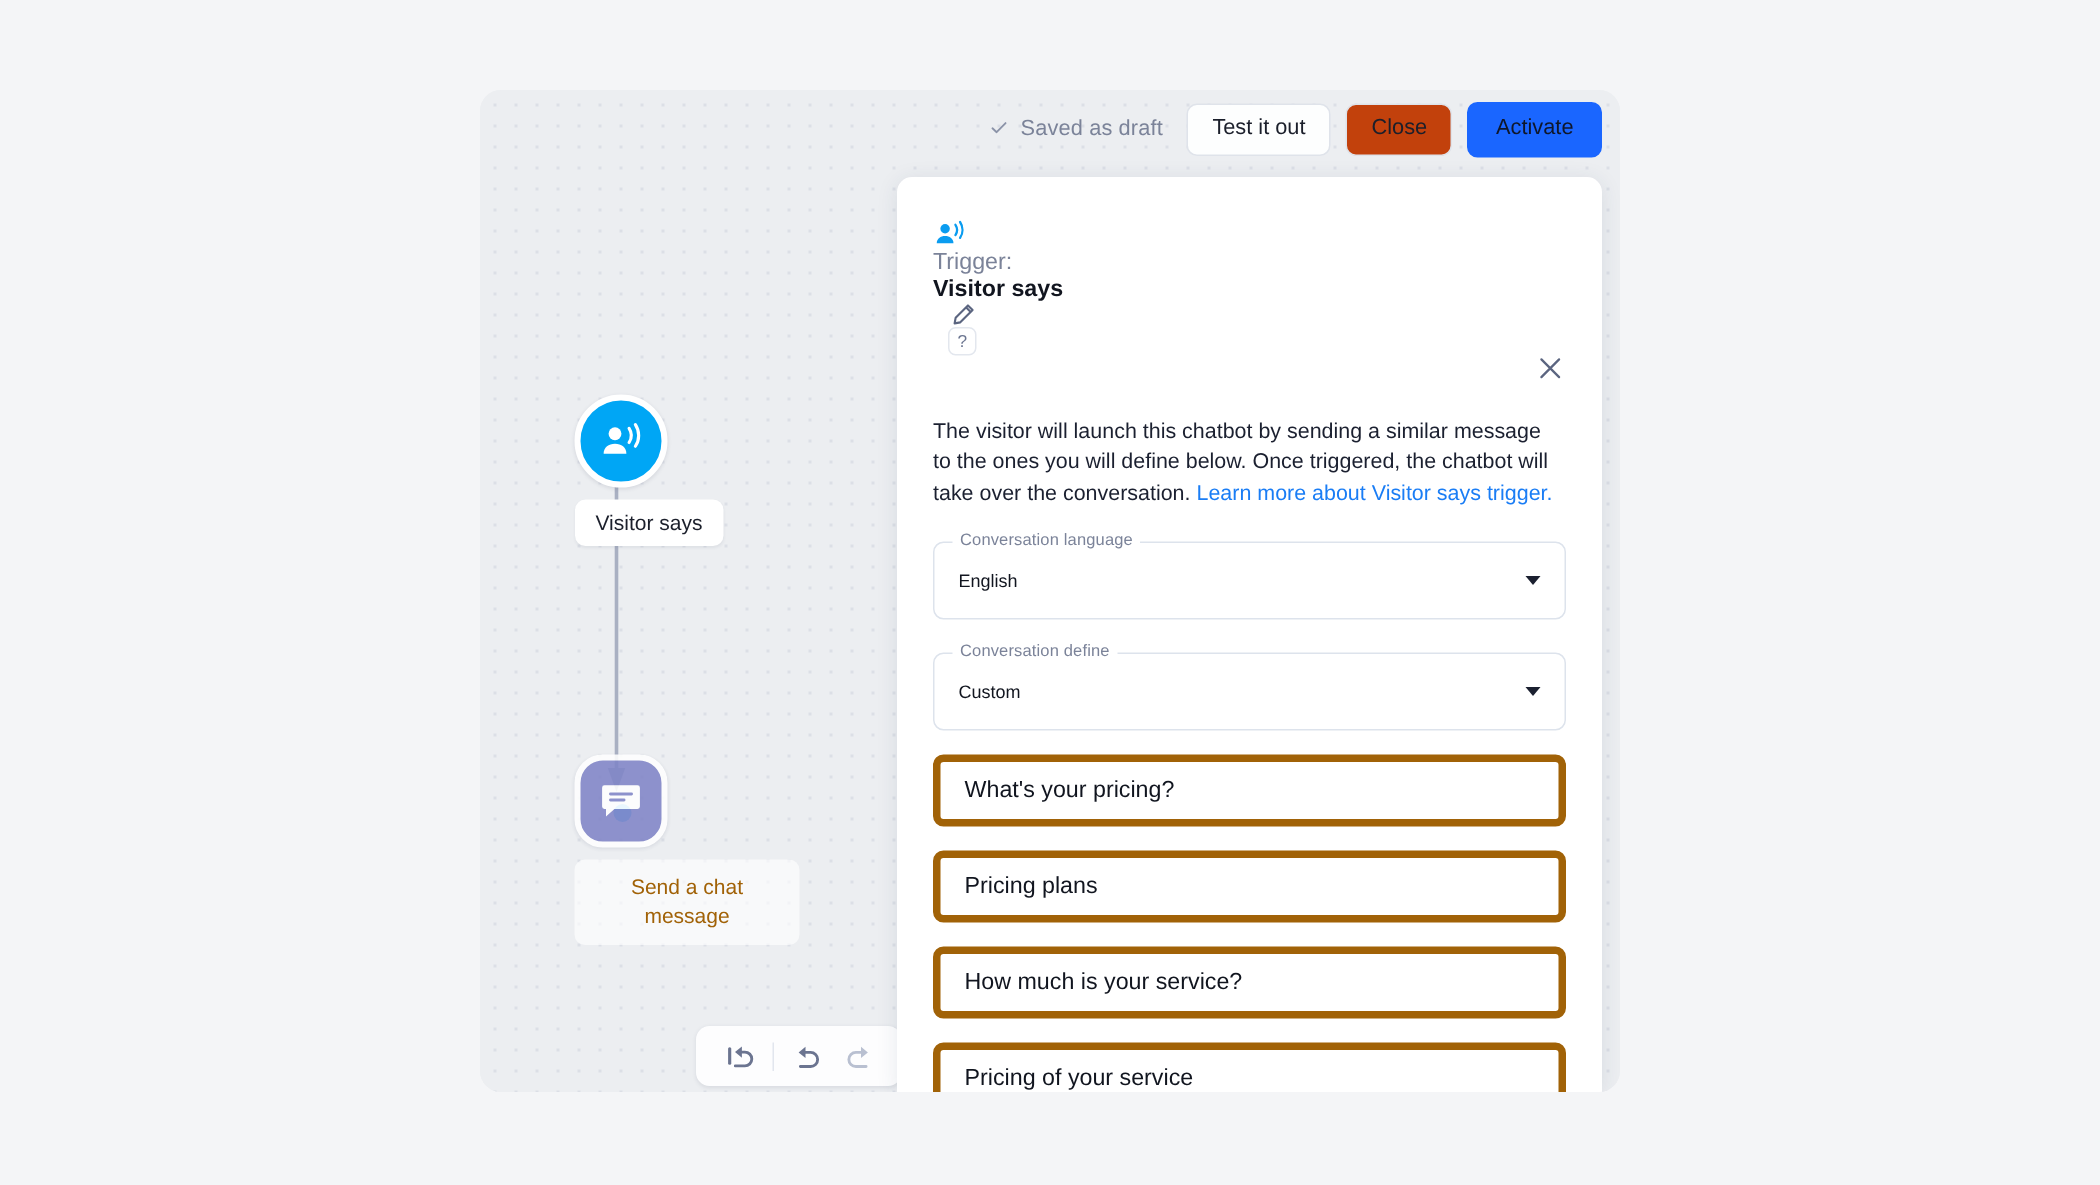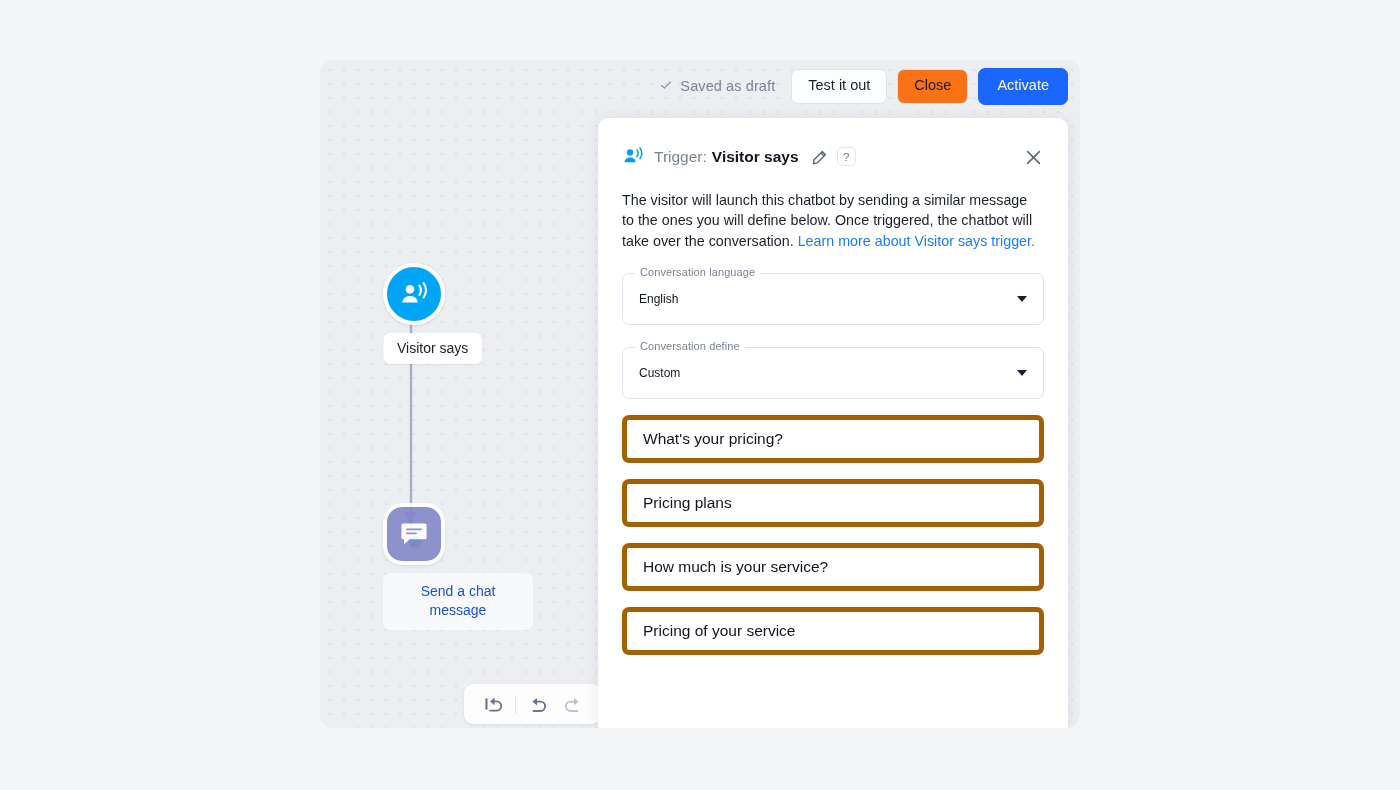--- a/index.html
+++ b/index.html
@@ -38,32 +38,32 @@
   .saved {
     display: flex; align-items: flex-start; gap: 7px;
     color: #7b8399; font-size: 14.5px; letter-spacing: .1px;
     margin-right: 6px;
   }
   .check-ic { display:block; width: 14px; height: 14px; }
   .tbtn {
     font-family: "Liberation Sans", sans-serif;
     font-size: 14.5px;
     color: #1b1f2b;
-    background: #f97316;
+    background: #c2410c;
     border: 1px solid #dfe3ea;
     border-radius: 7px;
     padding: 8px 16px 9px;
     cursor: pointer;
     line-height: 1.1;
   }
   .tbtn.ghost { background: #fdfefe; }
   .tbtn.primary {
     background: #1a66ff;
     border-color: #1a66ff;
-    color: #fef9c3;
+    color: #0f172a;
     padding: 9px 18px 10px;
   }
 
   
   .node-wrap { position: absolute; z-index: 3; }
 
   #node-trigger { left: 63px; top: 203px; }
   .circle-node {
     width: 62px; height: 62px; border-radius: 50%;
     background: #00a6f5;
@@ -89,21 +89,21 @@
   .rounded-node {
     width: 62px; height: 62px; border-radius: 19px;
     background: #8085c7;
     border: 4px solid #ffffff;
     display: flex; align-items: center; justify-content: center;
     box-shadow: 0 1px 3px rgba(40,50,80,.12);
     opacity: .88;
   }
   .node-label.dim {
     background: rgba(255,255,255,.62);
-    color: #1d4ed8;
+    color: #a16207;
     box-shadow: none;
     padding: 9px 16px 10px;
     line-height: 1.35;
     white-space: normal;
     width: 150px;
   }
 
   
   #connector { position: absolute; left: 84px; top: 262px; z-index: 2; }
   #conn-dot {
@@ -136,22 +136,23 @@
     position: absolute;
     left: 278px; top: 58px;
     width: 470px; height: 610px;
     background: #ffffff;
     border-radius: 10px 10px 0 0;
     box-shadow: 0 2px 14px rgba(40,55,90,.10);
     z-index: 5;
     overflow: hidden;
   }
   #panel-head {
-    display: flex; align-items: flex-end;
+    display: flex; align-items: flex-start;
     padding: 28px 26px 0 24px;
+    flex-direction: column;
   }
   .trig-ic { width: 22px; height: 20px; flex: 0 0 auto; margin-right: 10px; }
   .trig-pre { color: #7b8399; font-size: 15.5px; margin-right: 5px; }
   .trig-name { color: #11151f; font-size: 15.5px; font-weight: 600; }
   .icon-btn { margin-left: 12px; cursor: pointer; display: flex; align-items:center; }
   .help-badge {
     margin-left: 10px;
     width: 19px; height: 19px;
     border: 1px solid #e3e7ee; border-radius: 5px;
     background: #fff;

